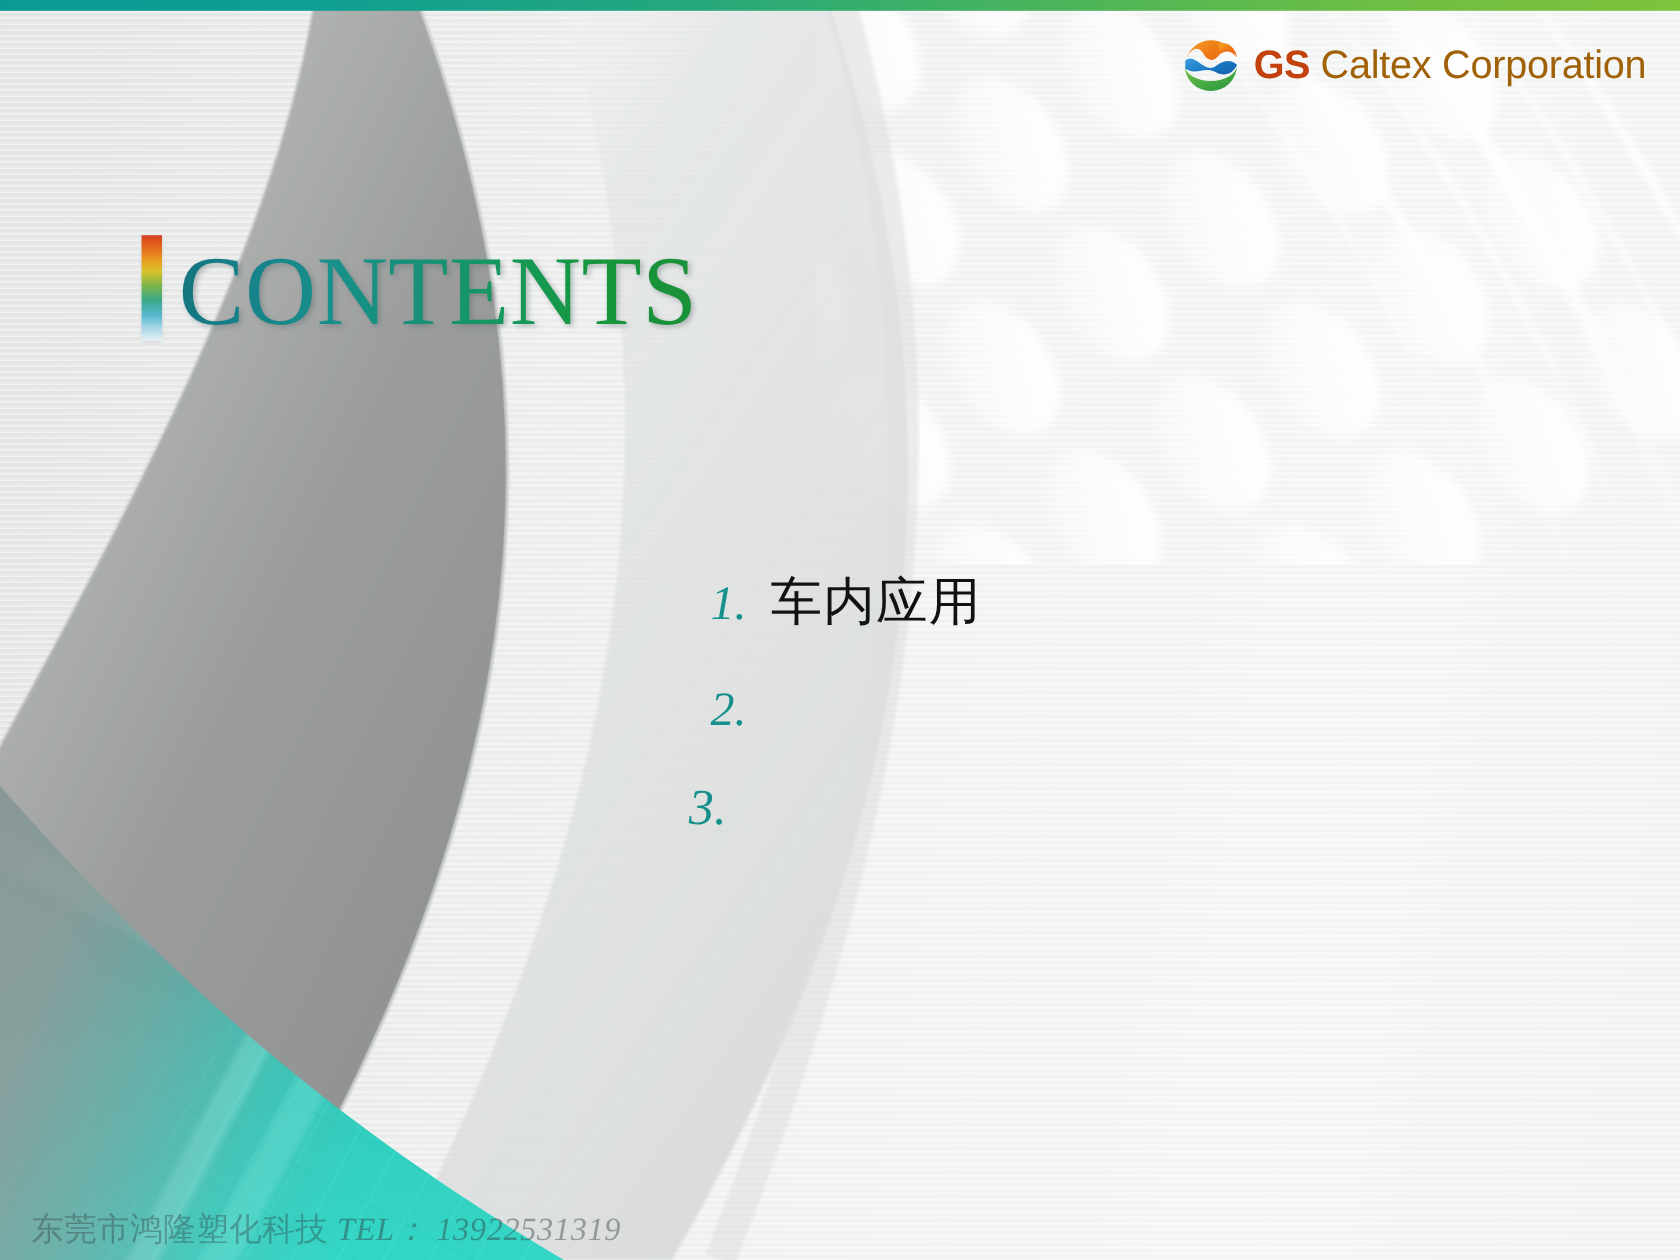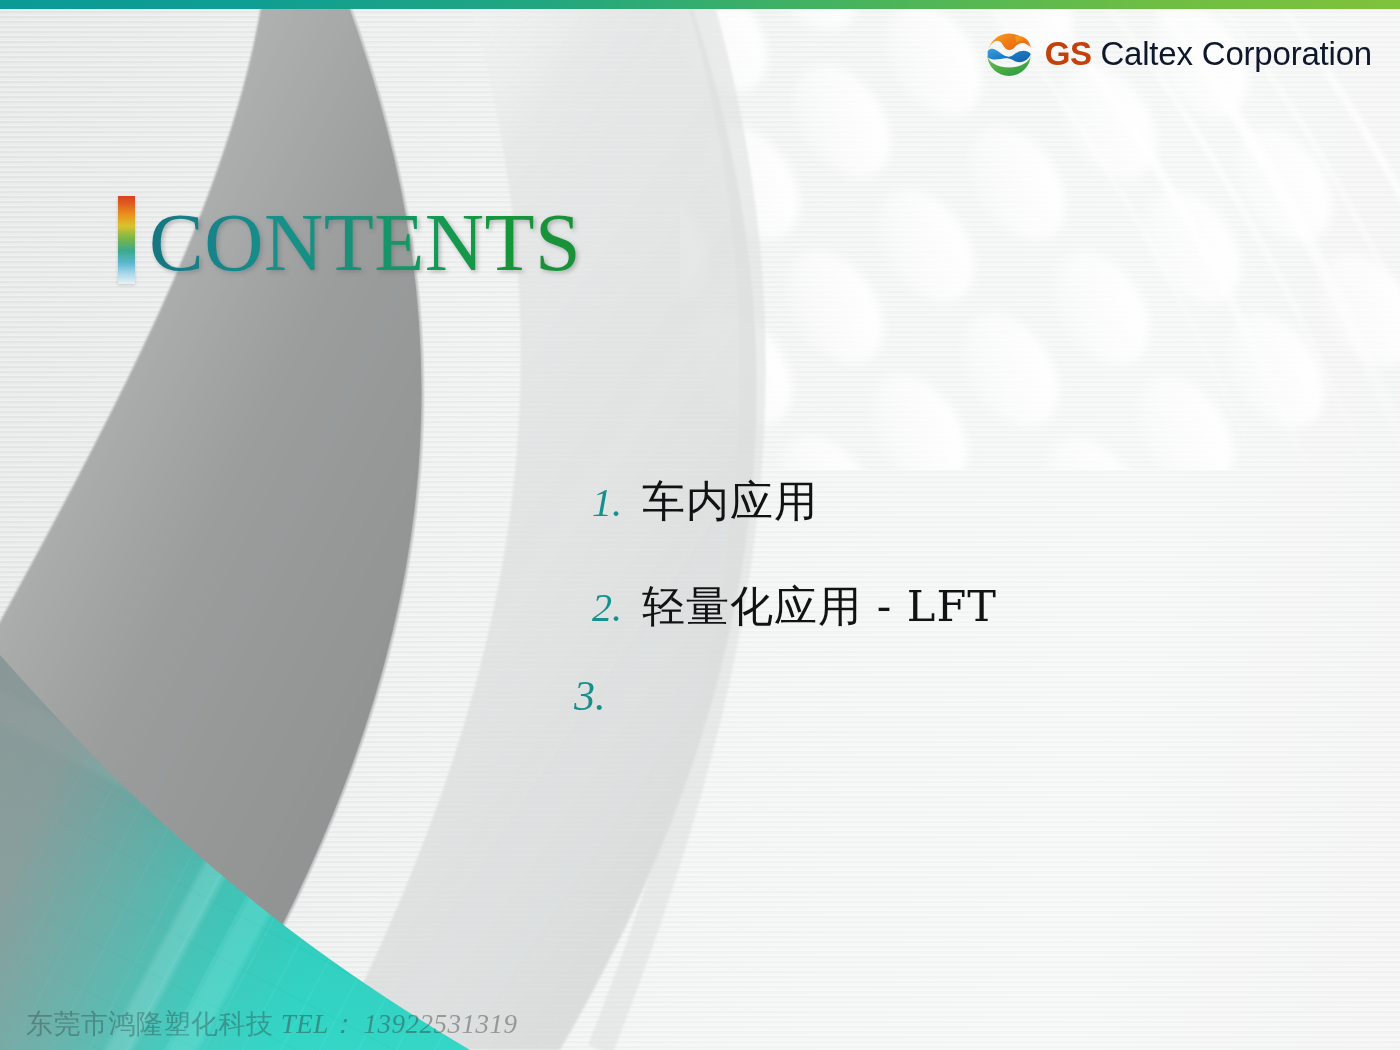--- a/index.html
+++ b/index.html
@@ -265,21 +265,21 @@
   }
 
   .logo-gs {
     font-weight: bold;
     color: #c2410c;
     letter-spacing: -0.5px;
   }
 
   .logo-name {
     font-weight: normal;
-    color: #0f172a;
+    color: #a16207;
     letter-spacing: -0.2px;
     margin-top: 28px;
   }
 
   
   .watermark {
     position: absolute;
     left: 26px;
     bottom: 8px;
     z-index: 26;
@@ -422,21 +422,20 @@
 
   <div class="agenda">
 
     <div class="agenda-item item-1">
       <span class="agenda-num">1.</span>
       <span class="agenda-label">车内应用</span>
     </div>
 
     <div class="agenda-item item-2">
       <span class="agenda-num">2.</span>
-      <span class="agenda-label">轻量化应用 - LFT</span>
     </div>
 
     <div class="agenda-item item-3">
       <span class="agenda-num">3.</span>
     </div>
 
   </div>
 
   <div class="logo">
     <svg width="52" height="52" viewBox="0 0 100 100">

